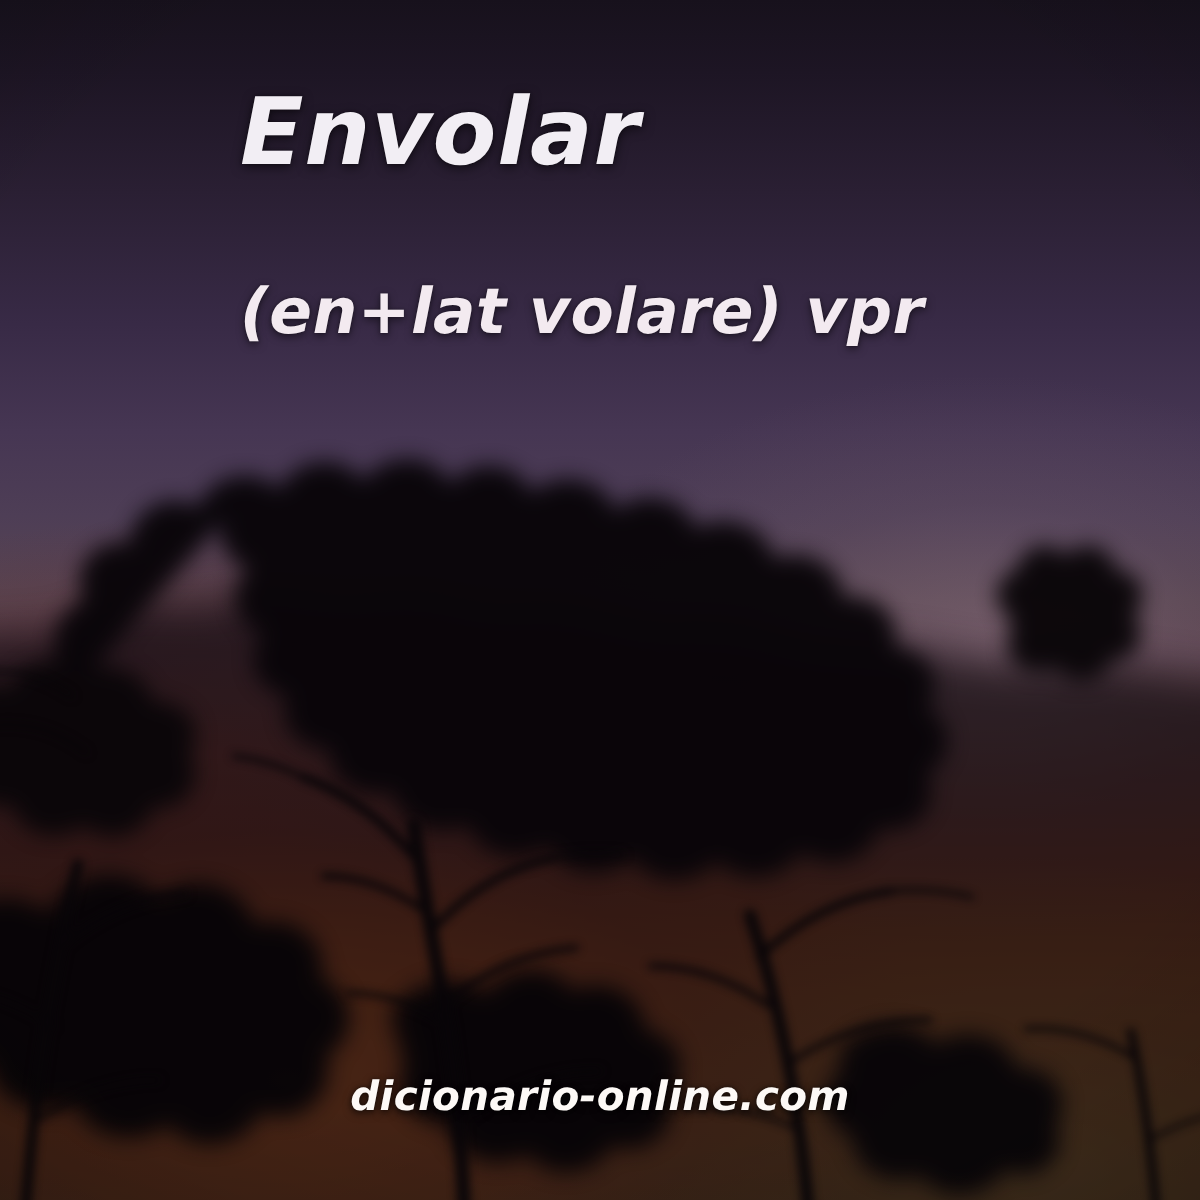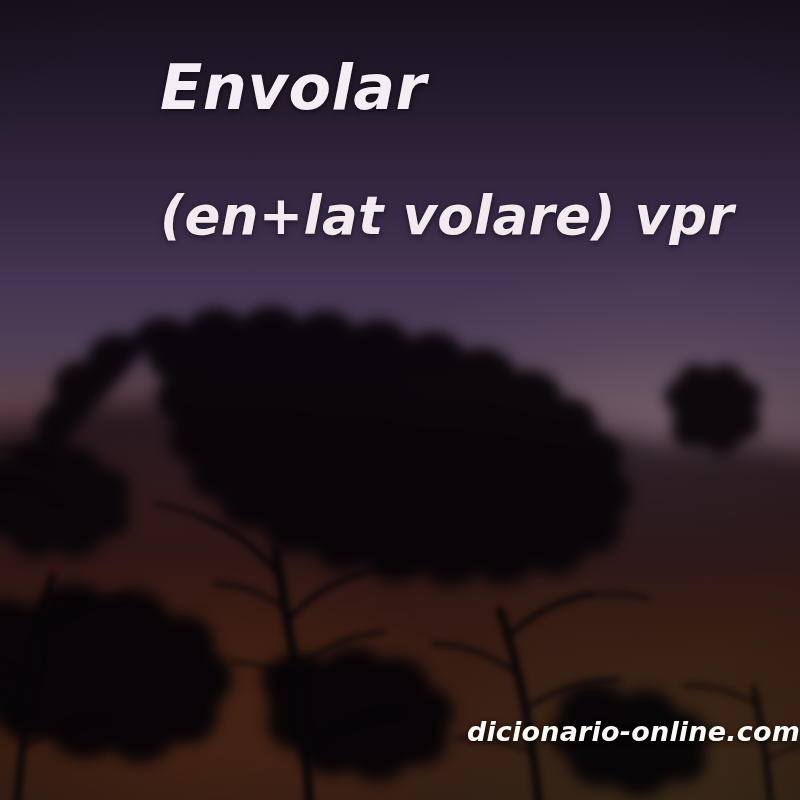--- a/index.html
+++ b/index.html
@@ -130,35 +130,35 @@
     line-height: 1.15;
   }
   .definition {
     position: absolute;
     left: 160px;
     top: 176px;
     width: 520px;
   }
   .def-line {
     font-family: "DejaVu Sans", sans-serif;
-    font-size: 53px;
+    font-size: 42px;
     font-weight: 700;
     font-style: italic;
     letter-spacing: 0.3px;
     color: #f3eaf0;
     text-shadow: 0 2px 6px rgba(0,0,0,0.5), 0 0 2px rgba(0,0,0,0.3);
     white-space: nowrap;
     line-height: 1.52;
   }
   .site-credit {
     position: absolute;
     left: 0;
     right: 0;
     top: 716px;
-    text-align: right;
+    text-align: center;
     font-family: "DejaVu Sans", sans-serif;
     font-size: 27px;
     font-weight: 700;
     font-style: italic;
     letter-spacing: 0.2px;
     color: #fdf9f6;
     text-shadow: 0 2px 6px rgba(0,0,0,0.6), 0 0 3px rgba(0,0,0,0.45);
   }
 </style>
 </head>

